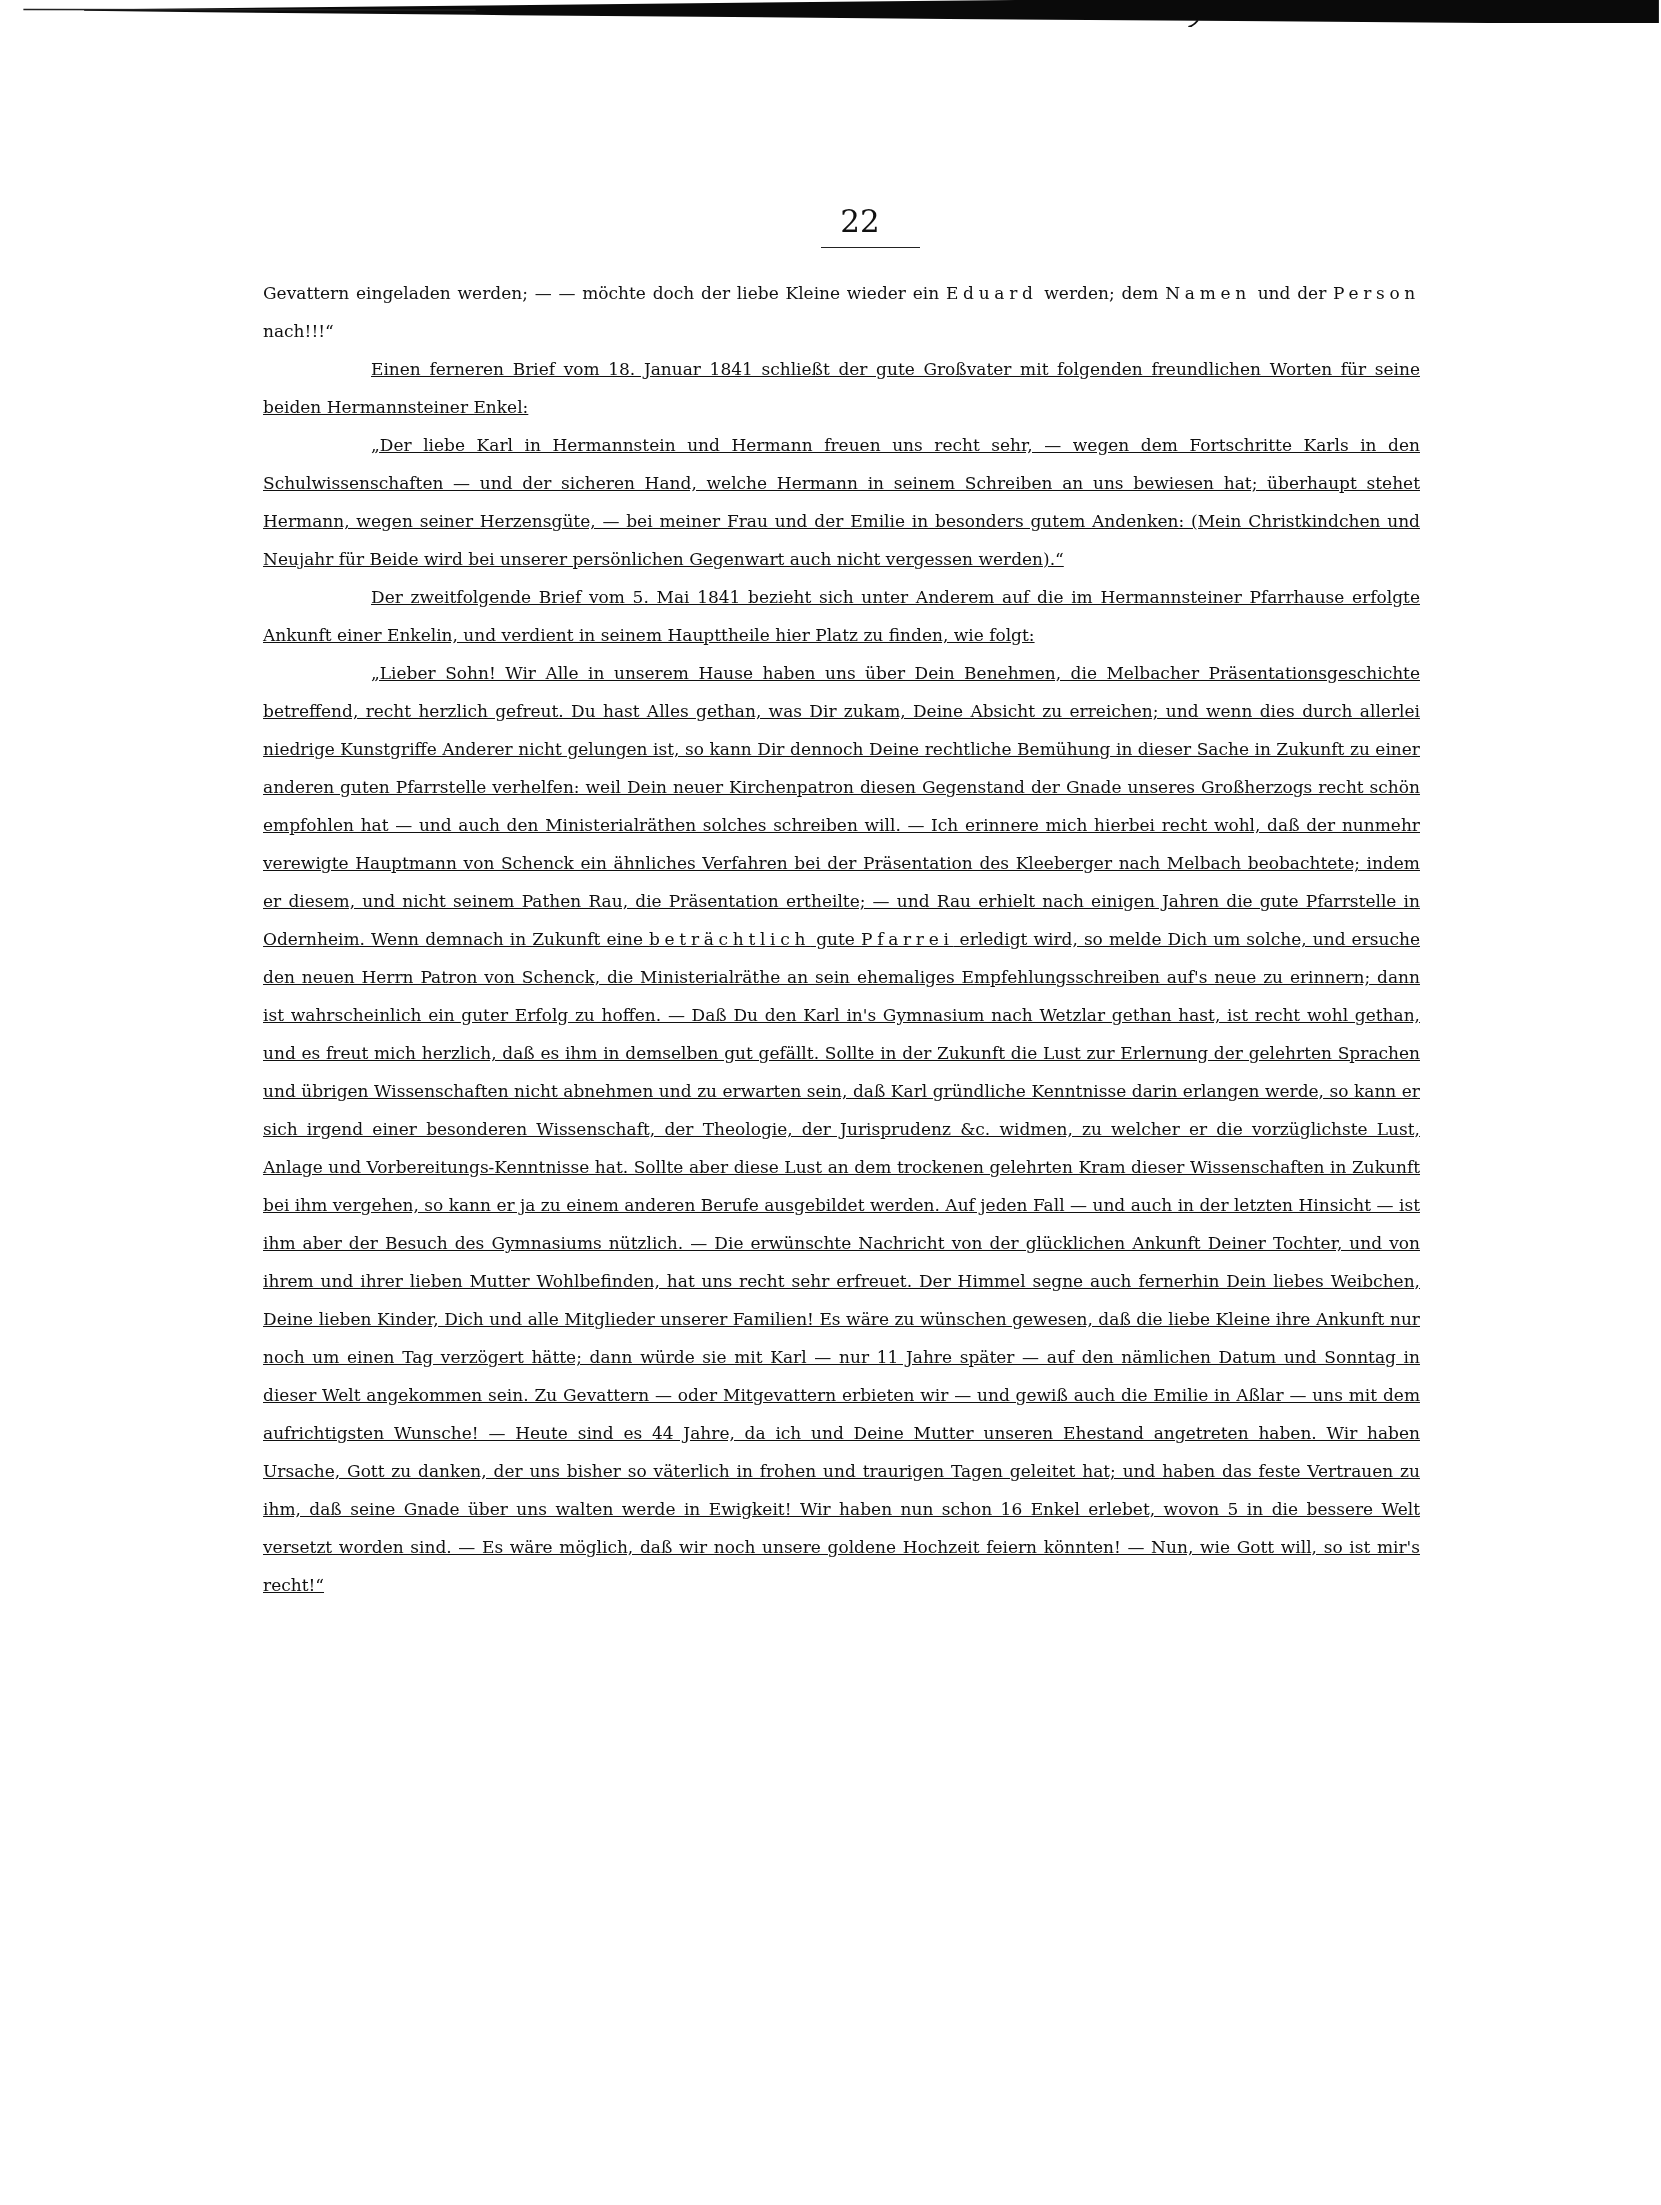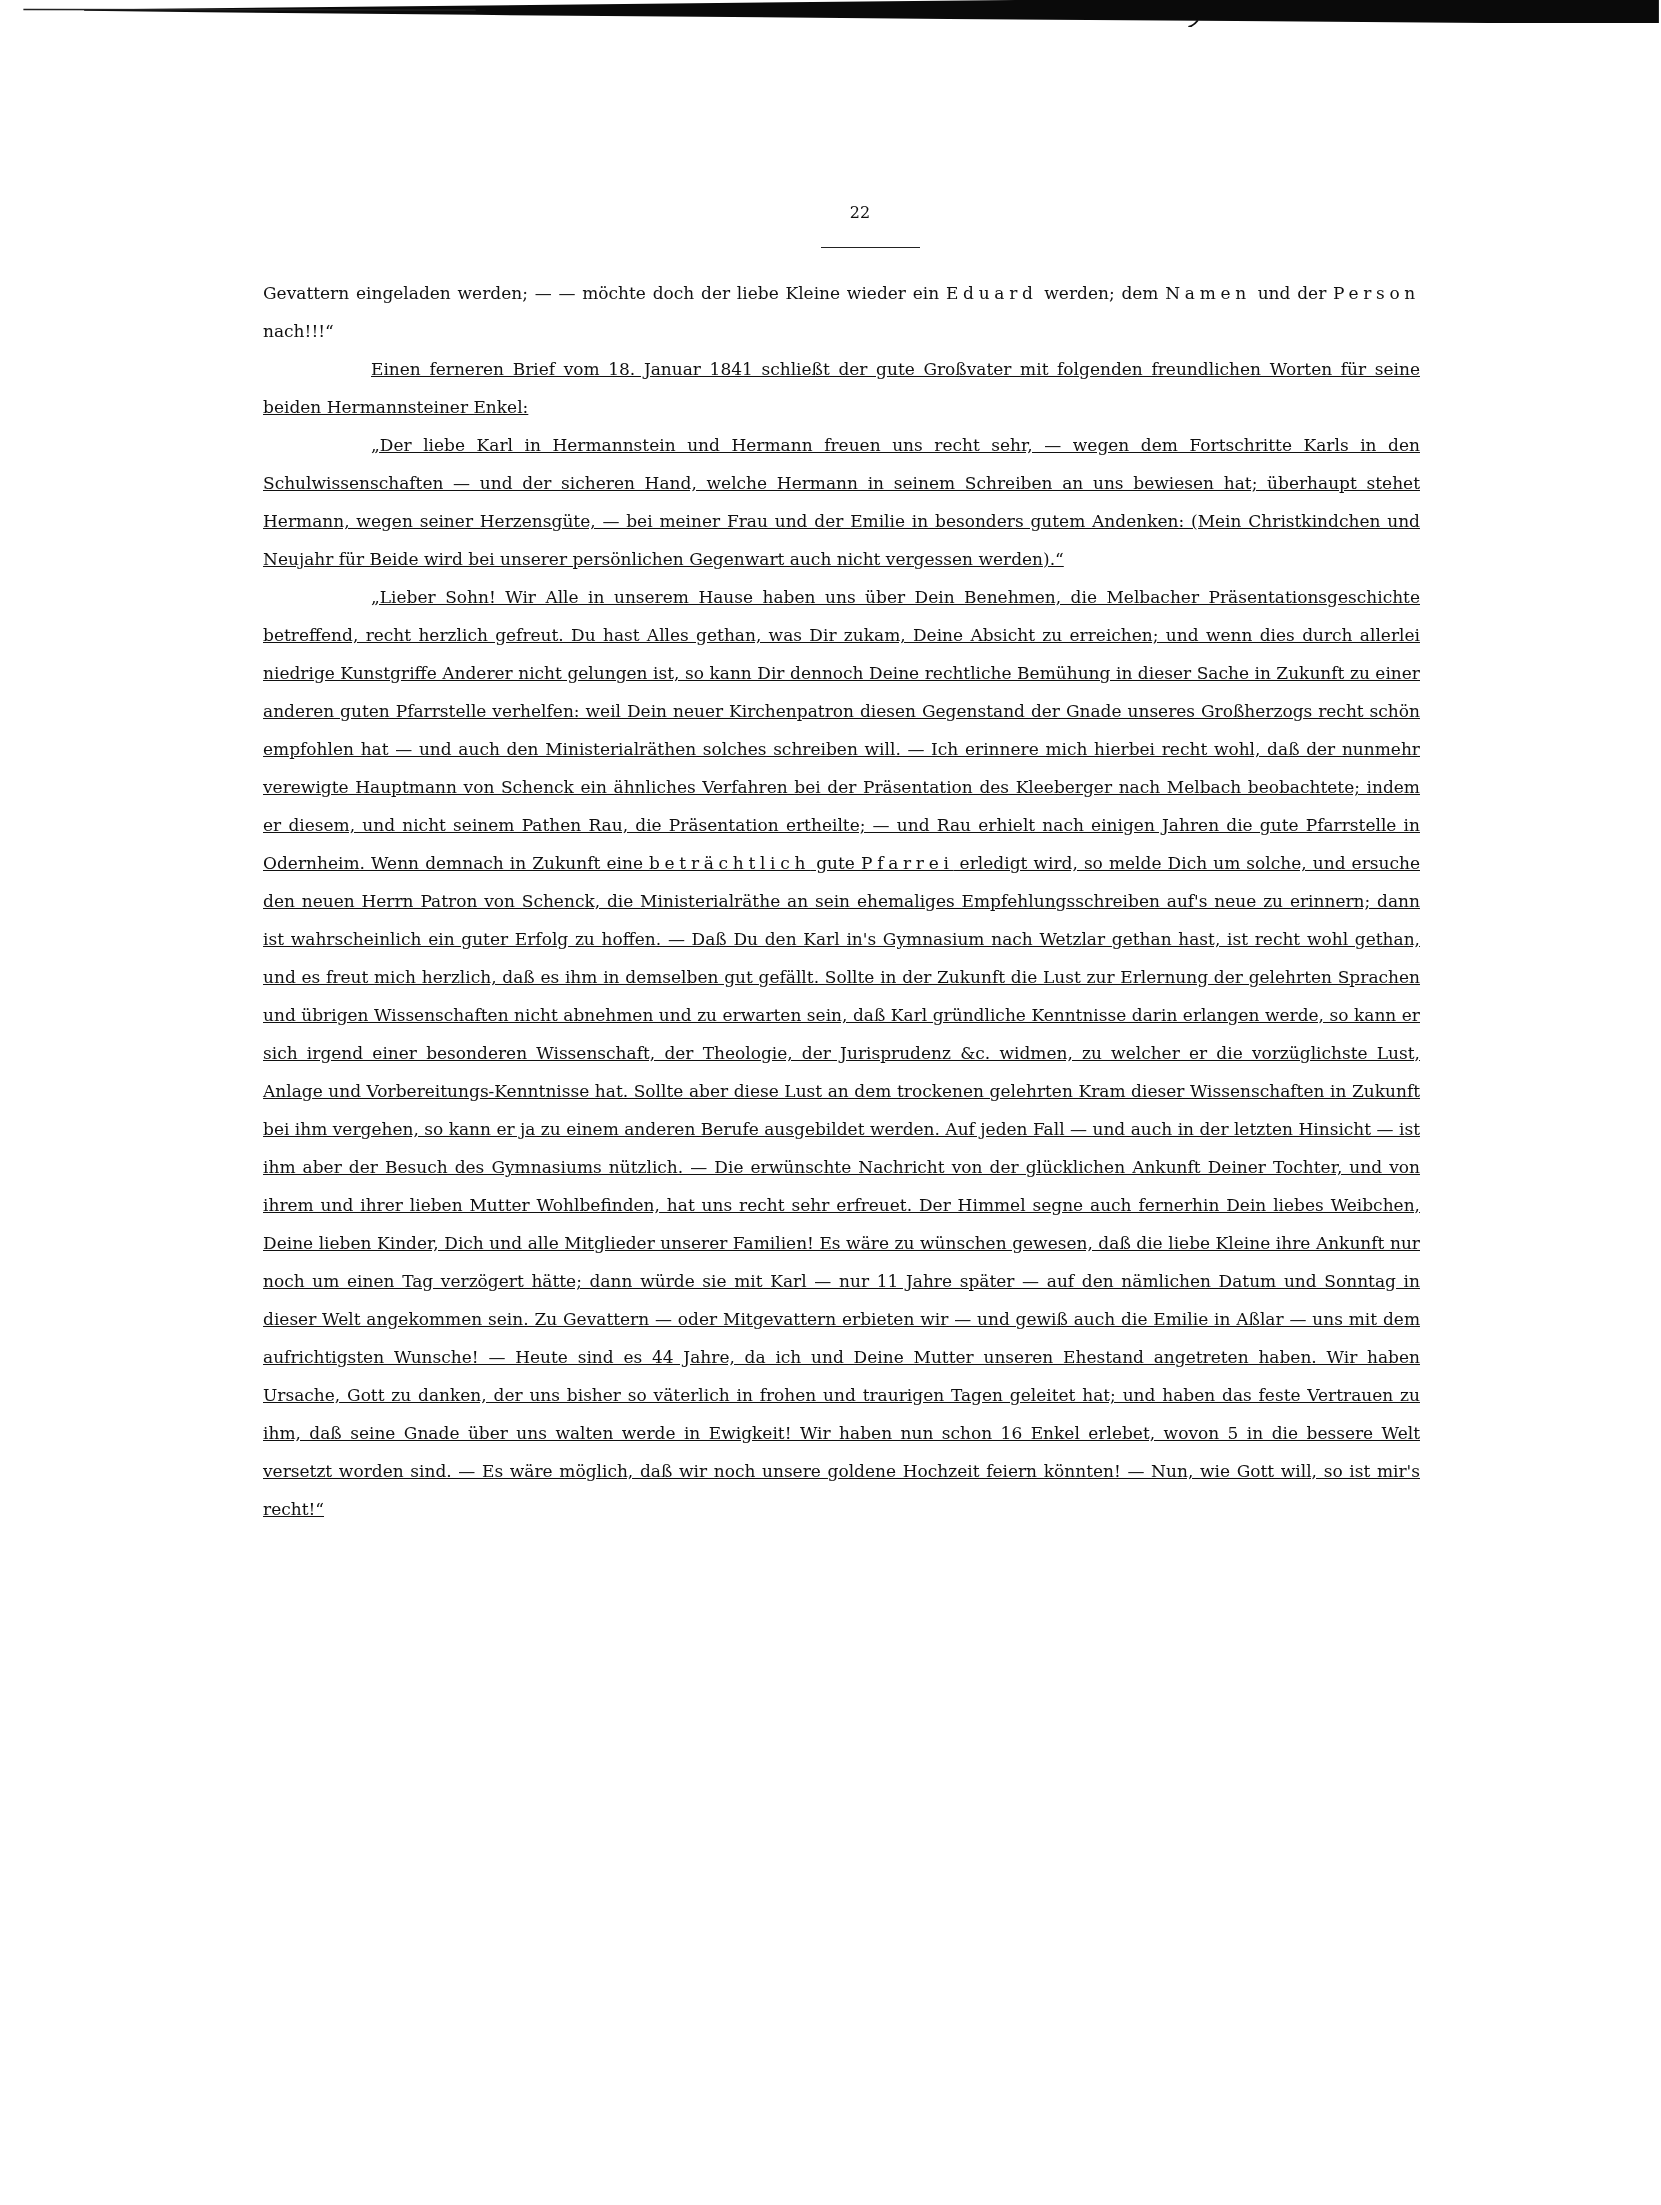--- a/index.html
+++ b/index.html
@@ -3,21 +3,21 @@
 <meta charset="utf-8">
 <style>
   html, body { margin: 0; padding: 0; background: #ffffff; }
   body { width: 1662px; height: 2205px; position: relative; overflow: hidden; }
   .scan-edge {
     position: absolute; left: 0; top: 0; width: 1662px; height: 27px;
   }
   .scan-edge svg { display: block; }
   .page-number {
     position: absolute; left: 799px; top: 203px; width: 122px; text-align: center;
-    font-family: "DejaVu Serif", serif; font-size: 16px; color: #111;
+    font-family: "DejaVu Serif", serif; font-size: 31px; color: #111;
   }
   .page-rule {
     position: absolute; left: 821px; top: 247px; width: 99px; height: 1.4px; background: #222;
   }
   .text-block {
     position: absolute; left: 263px; top: 274px; width: 1157px;
     font-family: "DejaVu Serif", serif; font-size: 17px; line-height: 38px;
     color: #111; text-align: justify;
   }
   .text-block p { margin: 0; text-indent: 0; }
@@ -42,16 +42,19 @@
   <p>
     <span>Gevattern eingeladen werden; — — möchte doch der liebe Kleine wieder ein </span><span class="spaced">Eduard</span><span> werden; dem </span><span class="spaced">Namen</span><span> und der </span><span class="spaced">Person</span><span> nach!!!“</span>
   </p>
   <p class="indent">
     <span>Einen ferneren Brief vom 18. Januar 1841 schließt der gute Großvater mit folgenden freundlichen Worten für seine beiden Hermannsteiner Enkel:</span>
   </p>
   <p class="indent">
     <span>„Der liebe Karl in Hermannstein und Hermann freuen uns recht sehr, — wegen dem Fortschritte Karls in den Schulwissenschaften — und der sicheren Hand, welche Hermann in seinem Schreiben an uns bewiesen hat; überhaupt stehet Hermann, wegen seiner Herzensgüte, — bei meiner Frau und der Emilie in besonders gutem Andenken: (Mein Christkindchen und Neujahr für Beide wird bei unserer persönlichen Gegenwart auch nicht vergessen werden).“</span>
   </p>
   <p class="indent">
+    <span>Der zweitfolgende Brief vom 5. Mai 1841 bezieht sich unter Anderem auf die im Hermannsteiner Pfarrhause erfolgte Ankunft einer Enkelin, und verdient in seinem Haupttheile hier Platz zu finden, wie folgt:</span>
+  </p>
+  <p class="indent">
     <span>„Lieber Sohn! Wir Alle in unserem Hause haben uns über Dein Benehmen, die Melbacher Präsentationsgeschichte betreffend, recht herzlich gefreut. Du hast Alles gethan, was Dir zukam, Deine Absicht zu erreichen; und wenn dies durch allerlei niedrige Kunstgriffe Anderer nicht gelungen ist, so kann Dir dennoch Deine rechtliche Bemühung in dieser Sache in Zukunft zu einer anderen guten Pfarrstelle verhelfen: weil Dein neuer Kirchenpatron diesen Gegenstand der Gnade unseres Großherzogs recht schön empfohlen hat — und auch den Ministerialräthen solches schreiben will. — Ich erinnere mich hierbei recht wohl, daß der nunmehr verewigte Hauptmann von Schenck ein ähnliches Verfahren bei der Präsentation des Kleeberger nach Melbach beobachtete; indem er diesem, und nicht seinem Pathen Rau, die Präsentation ertheilte; — und Rau erhielt nach einigen Jahren die gute Pfarrstelle in Odernheim. Wenn demnach in Zukunft eine </span><span class="spaced">beträchtlich</span><span> gute </span><span class="spaced">Pfarrei</span><span> erledigt wird, so melde Dich um solche, und ersuche den neuen Herrn Patron von Schenck, die Ministerialräthe an sein ehemaliges Empfehlungsschreiben auf's neue zu erinnern; dann ist wahrscheinlich ein guter Erfolg zu hoffen. — Daß Du den Karl in's Gymnasium nach Wetzlar gethan hast, ist recht wohl gethan, und es freut mich herzlich, daß es ihm in demselben gut gefällt. Sollte in der Zukunft die Lust zur Erlernung der gelehrten Sprachen und übrigen Wissenschaften nicht abnehmen und zu erwarten sein, daß Karl gründliche Kenntnisse darin erlangen werde, so kann er sich irgend einer besonderen Wissenschaft, der Theologie, der Jurisprudenz &amp;c. widmen, zu welcher er die vorzüglichste Lust, Anlage und Vorbereitungs-Kenntnisse hat. Sollte aber diese Lust an dem trockenen gelehrten Kram dieser Wissenschaften in Zukunft bei ihm vergehen, so kann er ja zu einem anderen Berufe ausgebildet werden. Auf jeden Fall — und auch in der letzten Hinsicht — ist ihm aber der Besuch des Gymnasiums nützlich. — Die erwünschte Nachricht von der glücklichen Ankunft Deiner Tochter, und von ihrem und ihrer lieben Mutter Wohlbefinden, hat uns recht sehr erfreuet. Der Himmel segne auch fernerhin Dein liebes Weibchen, Deine lieben Kinder, Dich und alle Mitglieder unserer Familien! Es wäre zu wünschen gewesen, daß die liebe Kleine ihre Ankunft nur noch um einen Tag verzögert hätte; dann würde sie mit Karl — nur 11 Jahre später — auf den nämlichen Datum und Sonntag in dieser Welt angekommen sein. Zu Gevattern — oder Mitgevattern erbieten wir — und gewiß auch die Emilie in Aßlar — uns mit dem aufrichtigsten Wunsche! — Heute sind es 44 Jahre, da ich und Deine Mutter unseren Ehestand angetreten haben. Wir haben Ursache, Gott zu danken, der uns bisher so väterlich in frohen und traurigen Tagen geleitet hat; und haben das feste Vertrauen zu ihm, daß seine Gnade über uns walten werde in Ewigkeit! Wir haben nun schon 16 Enkel erlebet, wovon 5 in die bessere Welt versetzt worden sind. — Es wäre möglich, daß wir noch unsere goldene Hochzeit feiern könnten! — Nun, wie Gott will, so ist mir's recht!“</span>
   </p>
 </div>
 
 
 </body></html>

